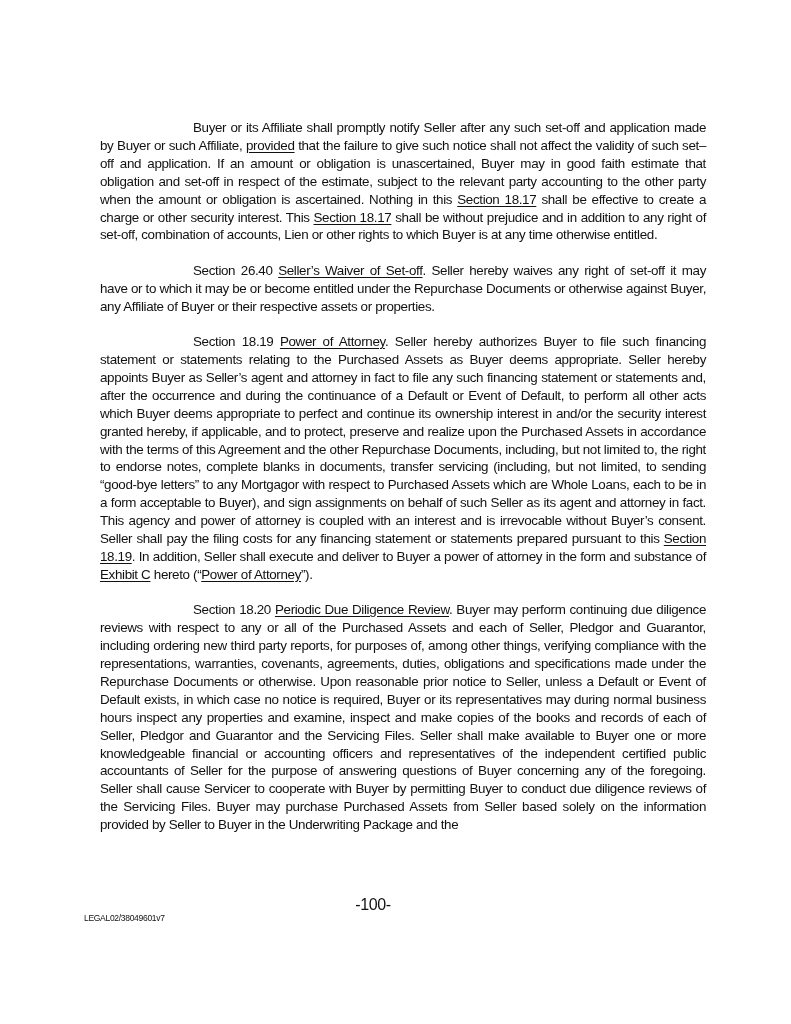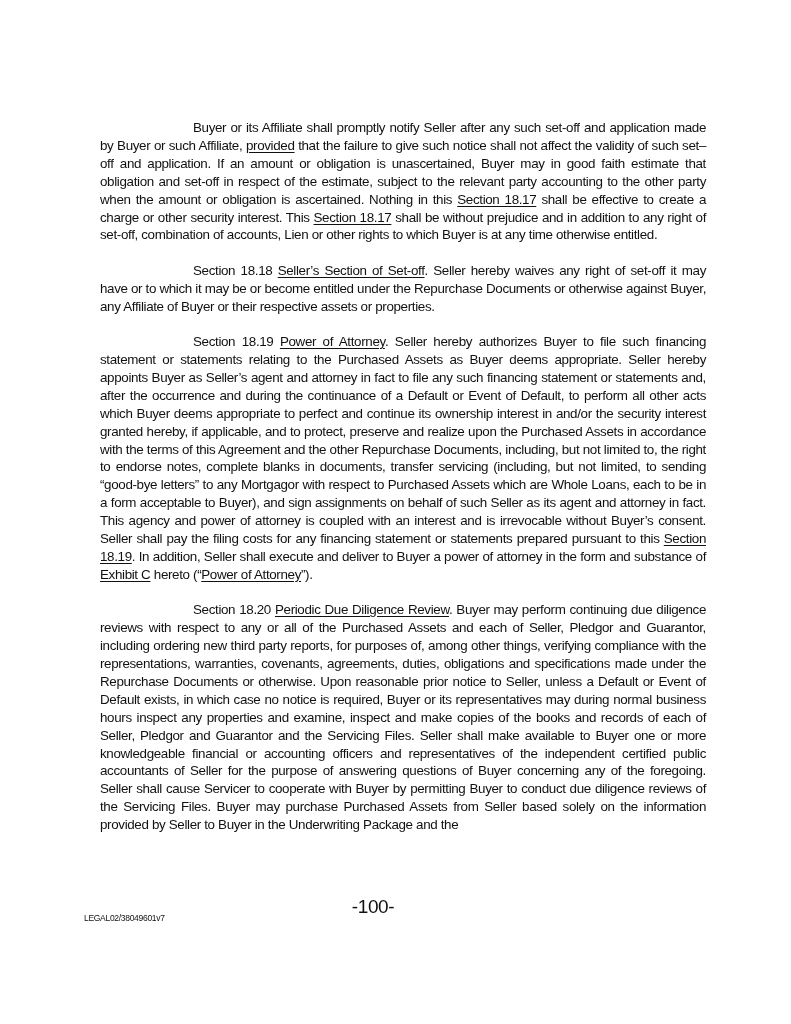--- a/index.html
+++ b/index.html
@@ -36,36 +36,36 @@
   .u {
     text-decoration: underline;
     text-underline-offset: 2px;
   }
   .footer-page {
     position: absolute;
     top: 896px;
     left: 0;
     width: 746px;
     text-align: center;
-    font-size: 19px;
+    font-size: 16px;
     letter-spacing: -0.4px;
   }
   .footer-doc {
     position: absolute;
     top: 913px;
     left: 84px;
     font-size: 8.5px;
     letter-spacing: -0.3px;
     text-align: center;
   }
 </style>
 </head>
 <body>
 
 <div class="page">
   <p class="para"><span class="indent"></span><span>Buyer or its Affiliate shall promptly notify Seller after any such set-off and application made by Buyer or such Affiliate, </span><span class="u">provided</span><span> that the failure to give such notice shall not affect the validity of such set–off and application.  If an amount or obligation is unascertained, Buyer may in good faith estimate that obligation and set-off in respect of the estimate, subject to the relevant party accounting to the other party when the amount or obligation is ascertained. Nothing in this </span><span class="u">Section 18.17</span><span> shall be effective to create a charge or other security interest.  This </span><span class="u">Section 18.17</span><span> shall be without prejudice and in addition to any right of set-off, combination of accounts, Lien or other rights to which Buyer is at any time otherwise entitled.</span></p>
-  <p class="para"><span class="indent"></span><span>Section 18.18  </span><span class="u">Seller’s Section of Set-off</span><span>.  Seller hereby waives any right of set-off it may have or to which it may be or become entitled under the Repurchase Documents or otherwise against Buyer, any Affiliate of Buyer or their respective assets or properties.</span></p>
+  <p class="para"><span class="indent"></span><span>Section 26.40  </span><span class="u">Seller’s Waiver of Set-off</span><span>.  Seller hereby waives any right of set-off it may have or to which it may be or become entitled under the Repurchase Documents or otherwise against Buyer, any Affiliate of Buyer or their respective assets or properties.</span></p>
   <p class="para"><span class="indent"></span><span>Section 18.19 </span><span class="u">Power of Attorney</span><span>.  Seller hereby authorizes Buyer to file such financing statement or statements relating to the Purchased Assets as Buyer deems appropriate. Seller hereby appoints Buyer as Seller’s agent and attorney in fact to file any such financing statement or statements and, after the occurrence and during the continuance of a Default or Event of Default, to perform all other acts which Buyer deems appropriate to perfect and continue its ownership interest in and/or the security interest granted hereby, if applicable, and to protect, preserve and realize upon the Purchased Assets in accordance with the terms of this Agreement and the other Repurchase Documents, including, but not limited to, the right to endorse notes, complete blanks in documents, transfer servicing (including, but not limited, to sending “good-bye letters” to any Mortgagor with respect to Purchased Assets which are Whole Loans, each to be in a form acceptable to Buyer), and sign assignments on behalf of such Seller as its agent and attorney in fact.  This agency and power of attorney is coupled with an interest and is irrevocable without Buyer’s consent.  Seller shall pay the filing costs for any financing statement or statements prepared pursuant to this </span><span class="u">Section 18.19</span><span>.  In addition, Seller shall execute and deliver to Buyer a power of attorney in the form and substance of </span><span class="u">Exhibit C</span><span> hereto (“</span><span class="u">Power of Attorney</span><span>”).</span></p>
   <p class="para"><span class="indent"></span><span>Section 18.20  </span><span class="u">Periodic Due Diligence Review</span><span>.  Buyer may perform continuing due diligence reviews with respect to any or all of the Purchased Assets and each of Seller, Pledgor and Guarantor, including ordering new third party reports, for purposes of, among other things, verifying compliance with the representations, warranties, covenants, agreements, duties, obligations and specifications made under the Repurchase Documents or otherwise. Upon reasonable prior notice to Seller, unless a Default or Event of Default exists, in which case no notice is required, Buyer or its representatives may during normal business hours inspect any properties and examine, inspect and make copies of the books and records of each of Seller, Pledgor and Guarantor and the Servicing Files. Seller shall make available to Buyer one or more knowledgeable financial or accounting officers and representatives of the independent certified public accountants of Seller for the purpose of answering questions of Buyer concerning any of the foregoing.  Seller shall cause Servicer to cooperate with Buyer by permitting Buyer to conduct due diligence reviews of the Servicing Files.  Buyer may purchase Purchased Assets from Seller based solely on the information provided by Seller to Buyer in the Underwriting Package and the</span></p>
 </div>
 
 <div class="footer-page">-100-</div>
 <div class="footer-doc">LEGAL02/38049601v7</div>
 
 </body></html>

